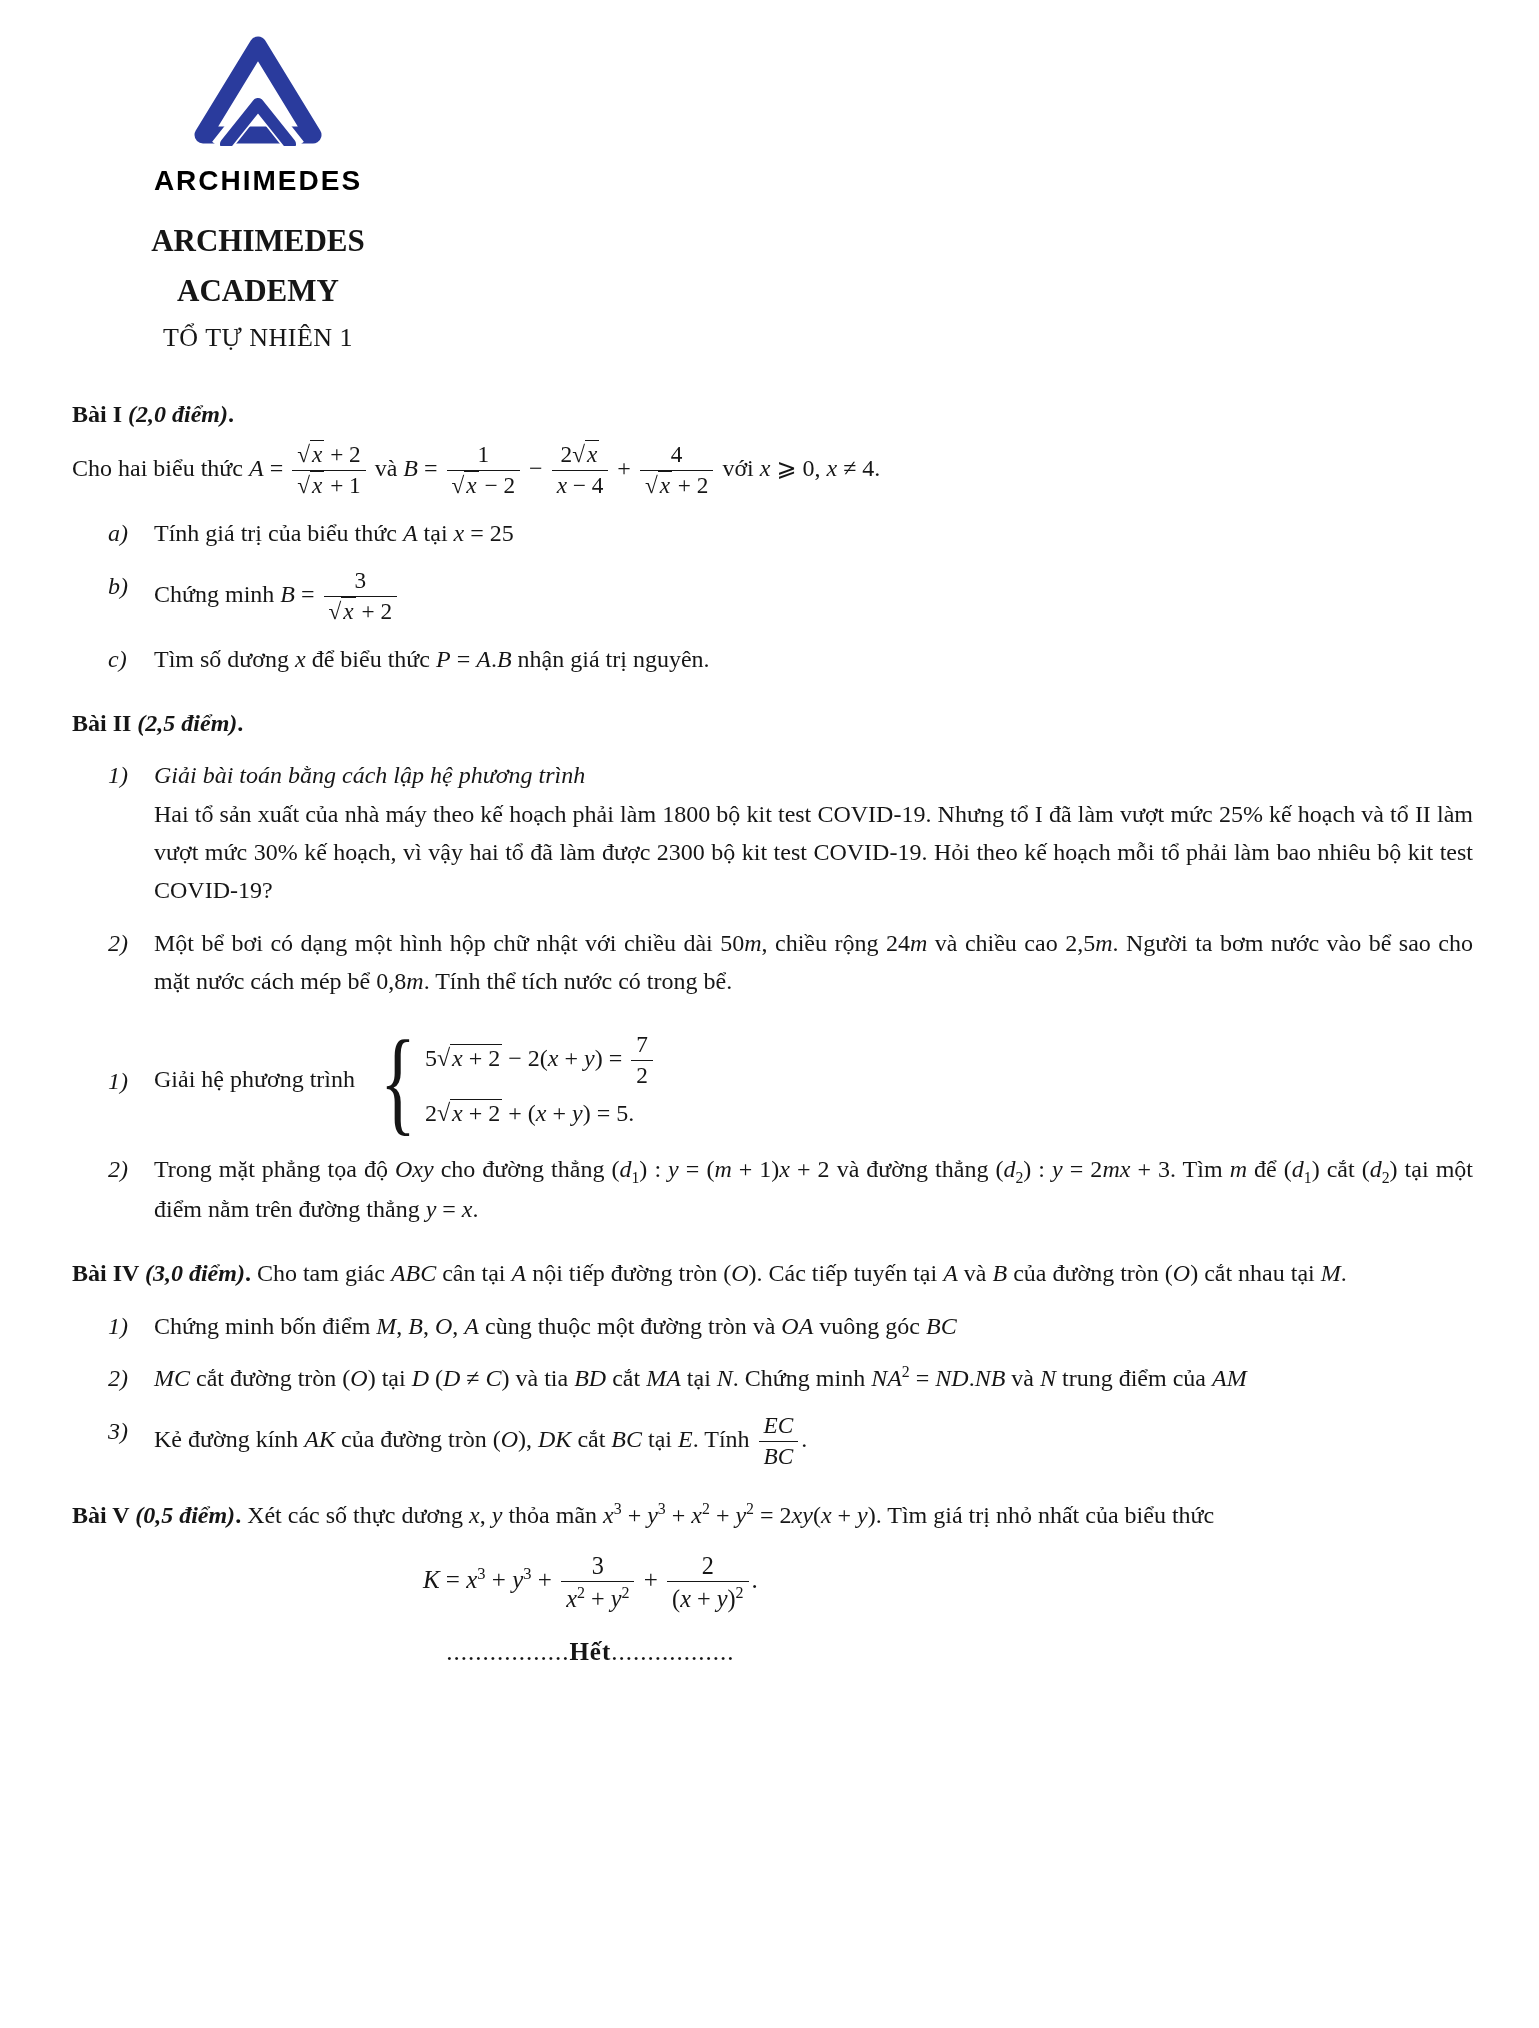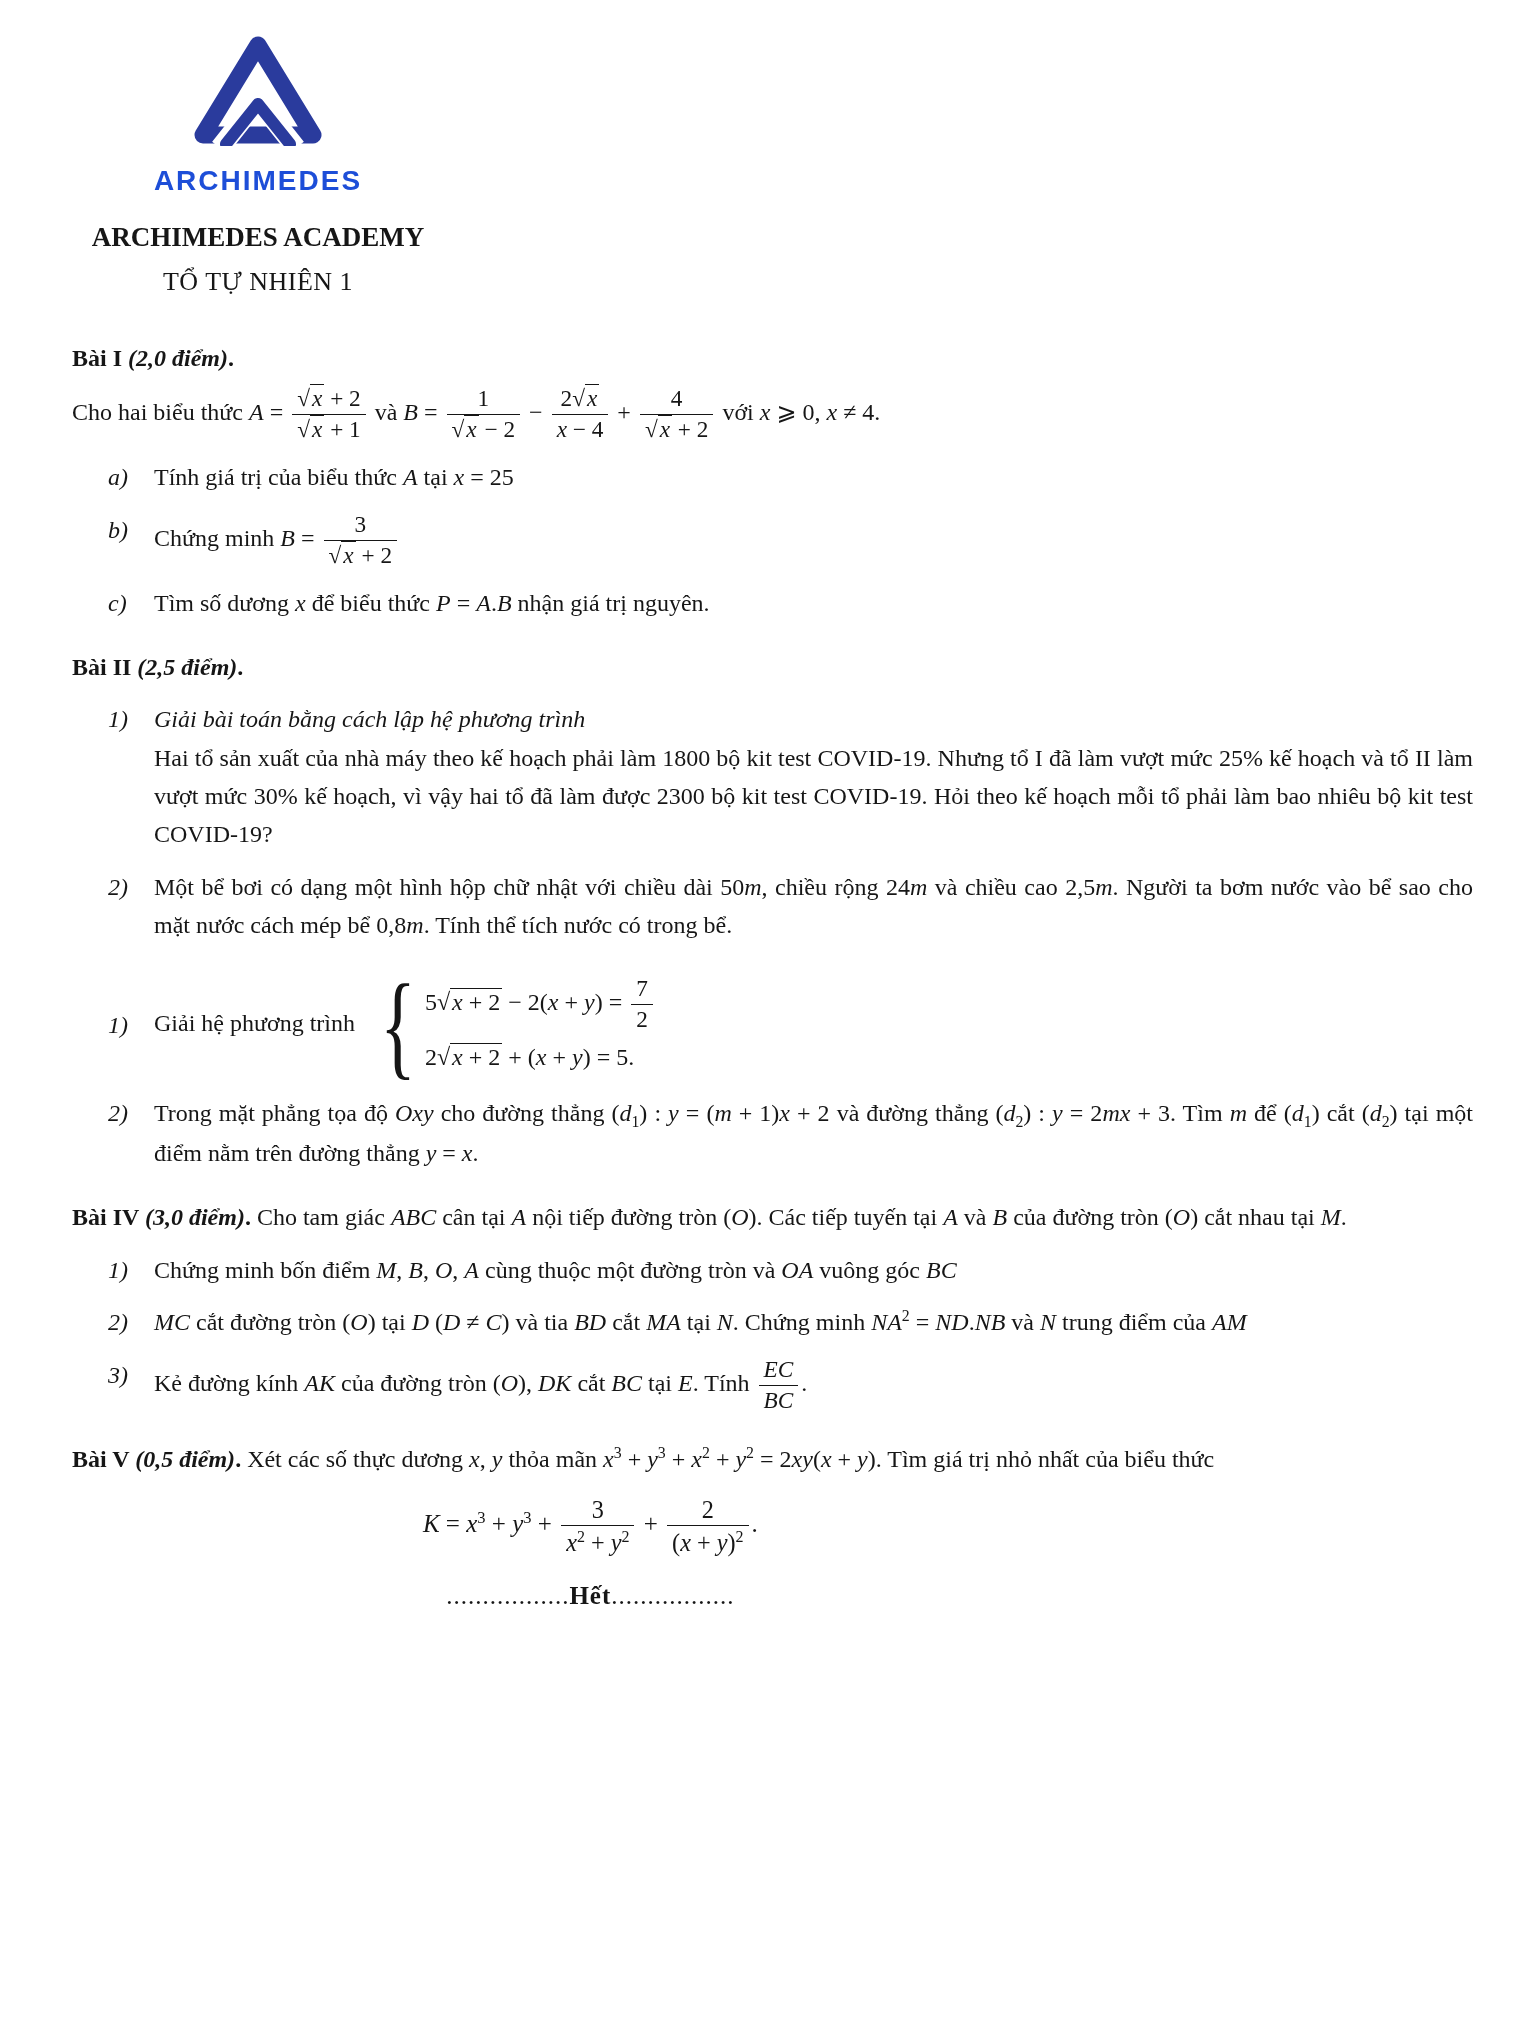--- a/index.html
+++ b/index.html
@@ -7,22 +7,22 @@
   .page {
     width: 1539px; height: 2028px; margin: 0 auto; background: #ffffff;
     color: #161616; font-family: "Liberation Serif", "DejaVu Serif", serif;
     font-size: 24px; line-height: 1.6; padding: 30px 66px 20px 72px; overflow: hidden;
   }
 
   
   .header { display: flex; align-items: flex-start; }
   .header-left { width: 372px; flex: none; text-align: center; padding-top: 2px; }
   .logo-word { font-family: "Liberation Sans", "DejaVu Sans", sans-serif; font-weight: 700;
-               font-size: 28px; letter-spacing: 2px; color: #1d4ed8; margin-top: 2px; }
-  .academy { font-weight: 700; font-size: 27px; margin-top: 12px; }
+               font-size: 28px; letter-spacing: 2px; color: #000000; margin-top: 2px; }
+  .academy { font-weight: 700; font-size: 31px; margin-top: 12px; }
   .group { font-size: 26px; margin-top: 2px; letter-spacing: 0.5px; }
   .header-right { flex: 1; max-width: 780px; text-align: center; padding-top: 36px; }
   .exam-title { font-weight: 700; font-size: 33px; line-height: 1.25; }
   .exam-year { font-weight: 700; font-size: 26px; margin-top: 2px; }
   .exam-round { font-weight: 700; font-size: 27px; margin-top: 8px; }
   .exam-duration { font-style: italic; font-size: 27px; margin-top: 4px; }
 
   
   .main { margin-top: 36px; }
   .sec { margin-top: 26px; }

